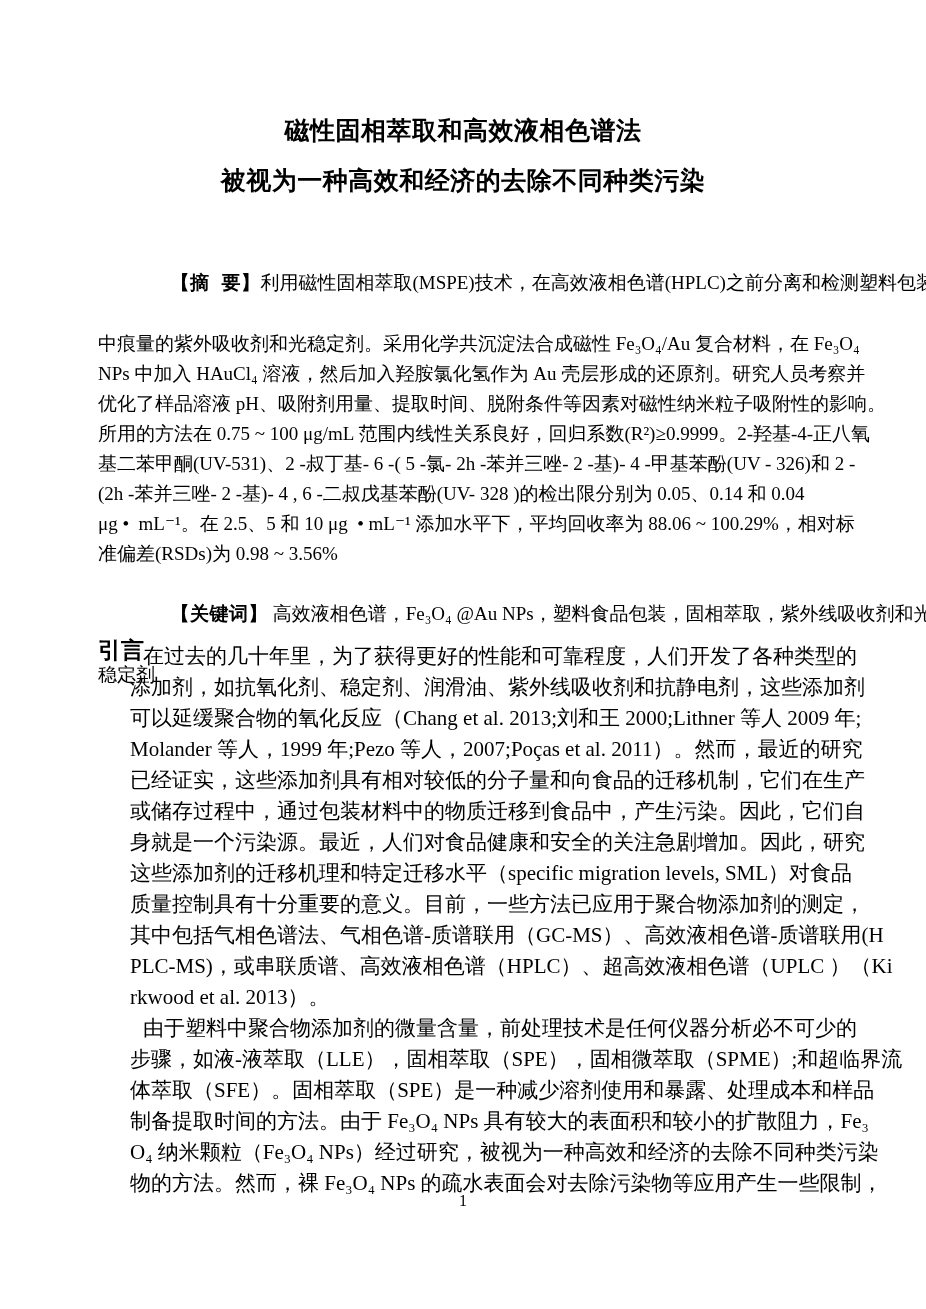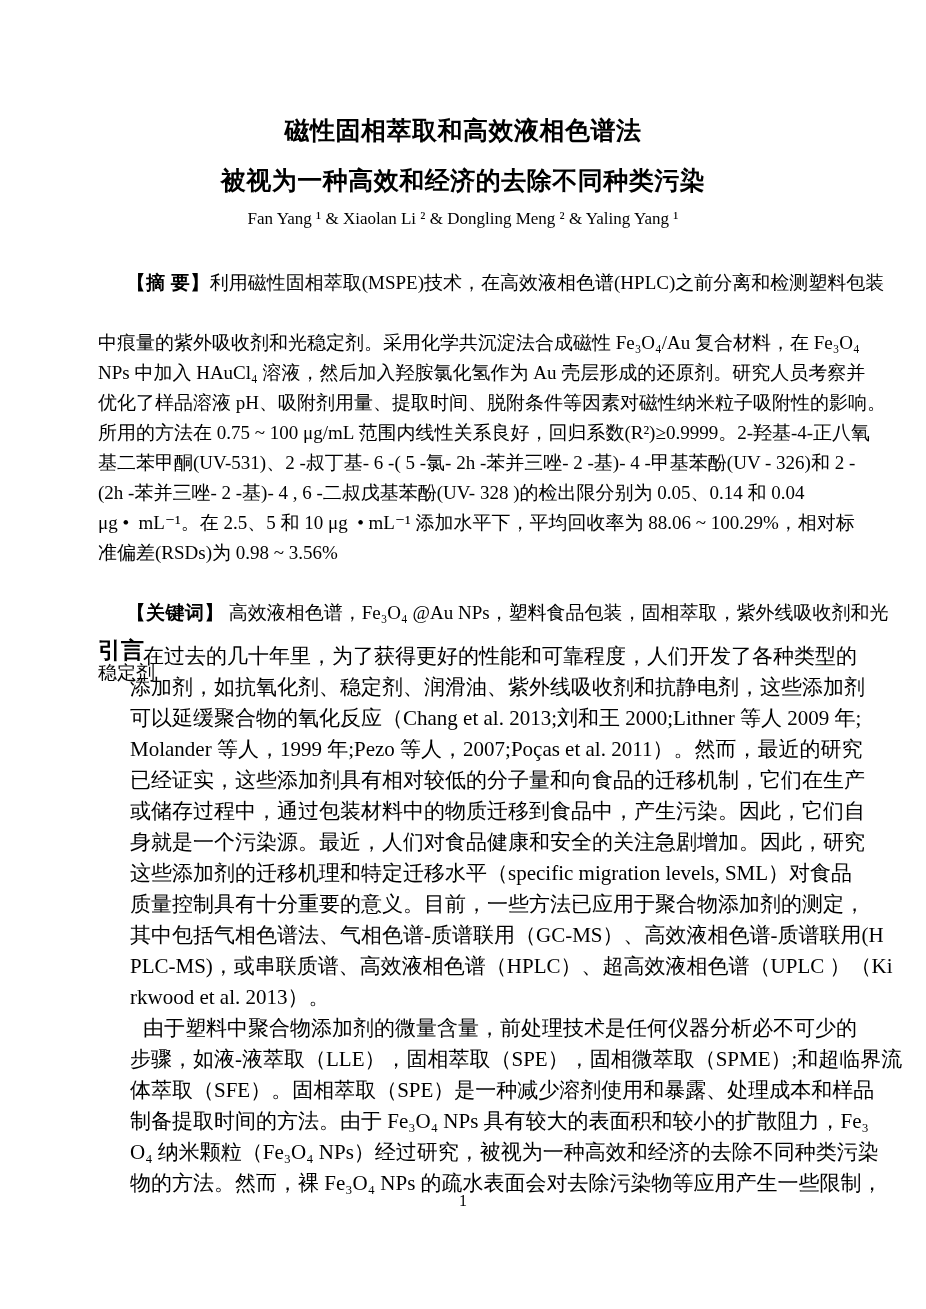--- a/index.html
+++ b/index.html
@@ -37,23 +37,24 @@
   .front-matter {
     position: absolute;
     top: 238px;
     left: 98px;
     width: 810px;
     font-size: 19px;
     line-height: 30px;
   }
   .front-matter .line-block { white-space: pre; }
   .label-bold {
-    font-family: Liberation Serif, serif;
+    font-family: Liberation Mono, monospace;
     font-weight: bold;
     letter-spacing: 0.5px;
+    margin-left: 44px;
   }
   .section-heading {
     position: absolute;
     top: 590px;
     left: 98px;
     font-family: "Liberation Sans", "DejaVu Sans", sans-serif;
     font-weight: bold;
     font-size: 23px;
     line-height: 32px;
     white-space: pre;
@@ -84,21 +85,20 @@
 </style>
 </head>
 <body>
 
 <div class="page">
 
   <div class="title-line title-1">磁性固相萃取和高效液相色谱法</div>
 
   <div class="title-line title-2">被视为一种高效和经济的去除不同种类污染</div>
 
-  <div class="authors">Fan Yang ¹ &amp; Xiaolan Li ² &amp; Dongling Meng ² &amp; Yaling Yang ¹</div>
 
   <div class="front-matter">
 
     <div class="line-block">
       <span class="label-bold">【摘 要】</span><span>利用磁性固相萃取(MSPE)技术，在高效液相色谱(HPLC)之前分离和检测塑料包装</span>
     </div>
 
     <div class="line-block">中痕量的紫外吸收剂和光稳定剂。采用化学共沉淀法合成磁性 Fe₃O₄/Au 复合材料，在 Fe₃O₄
 NPs 中加入 HAuCl₄ 溶液，然后加入羟胺氯化氢作为 Au 壳层形成的还原剂。研究人员考察并
 优化了样品溶液 pH、吸附剂用量、提取时间、脱附条件等因素对磁性纳米粒子吸附性的影响。

